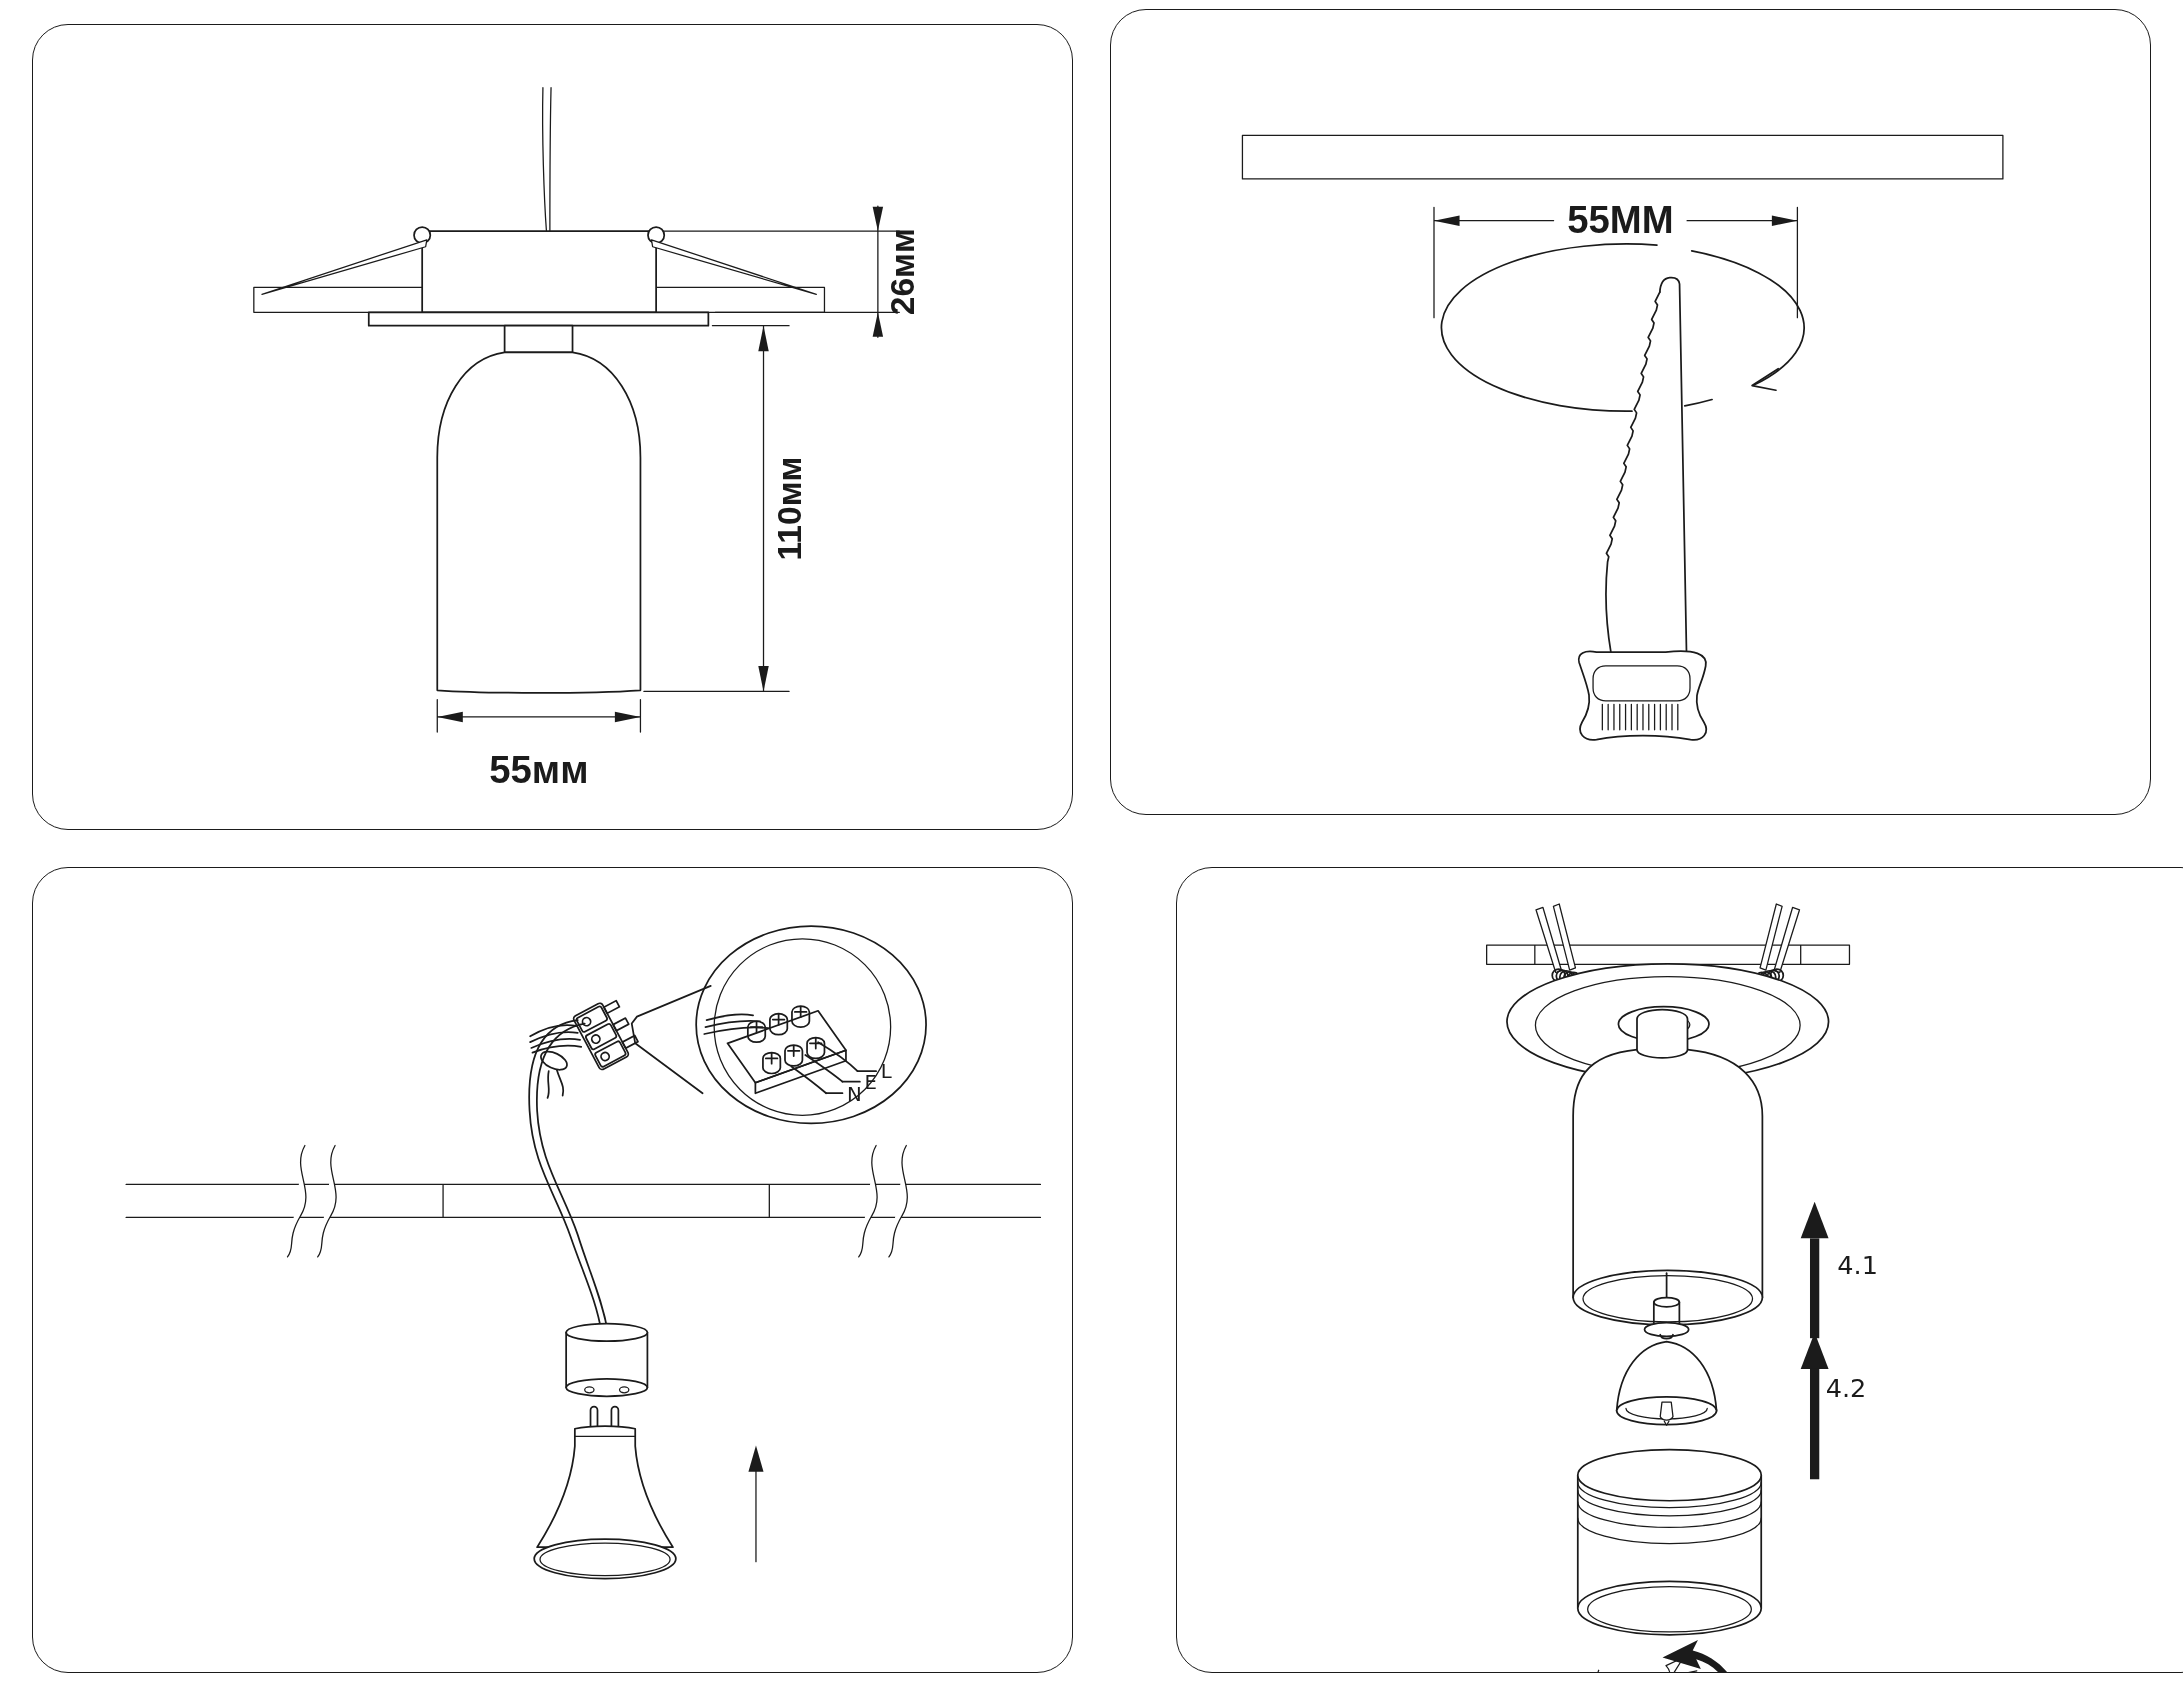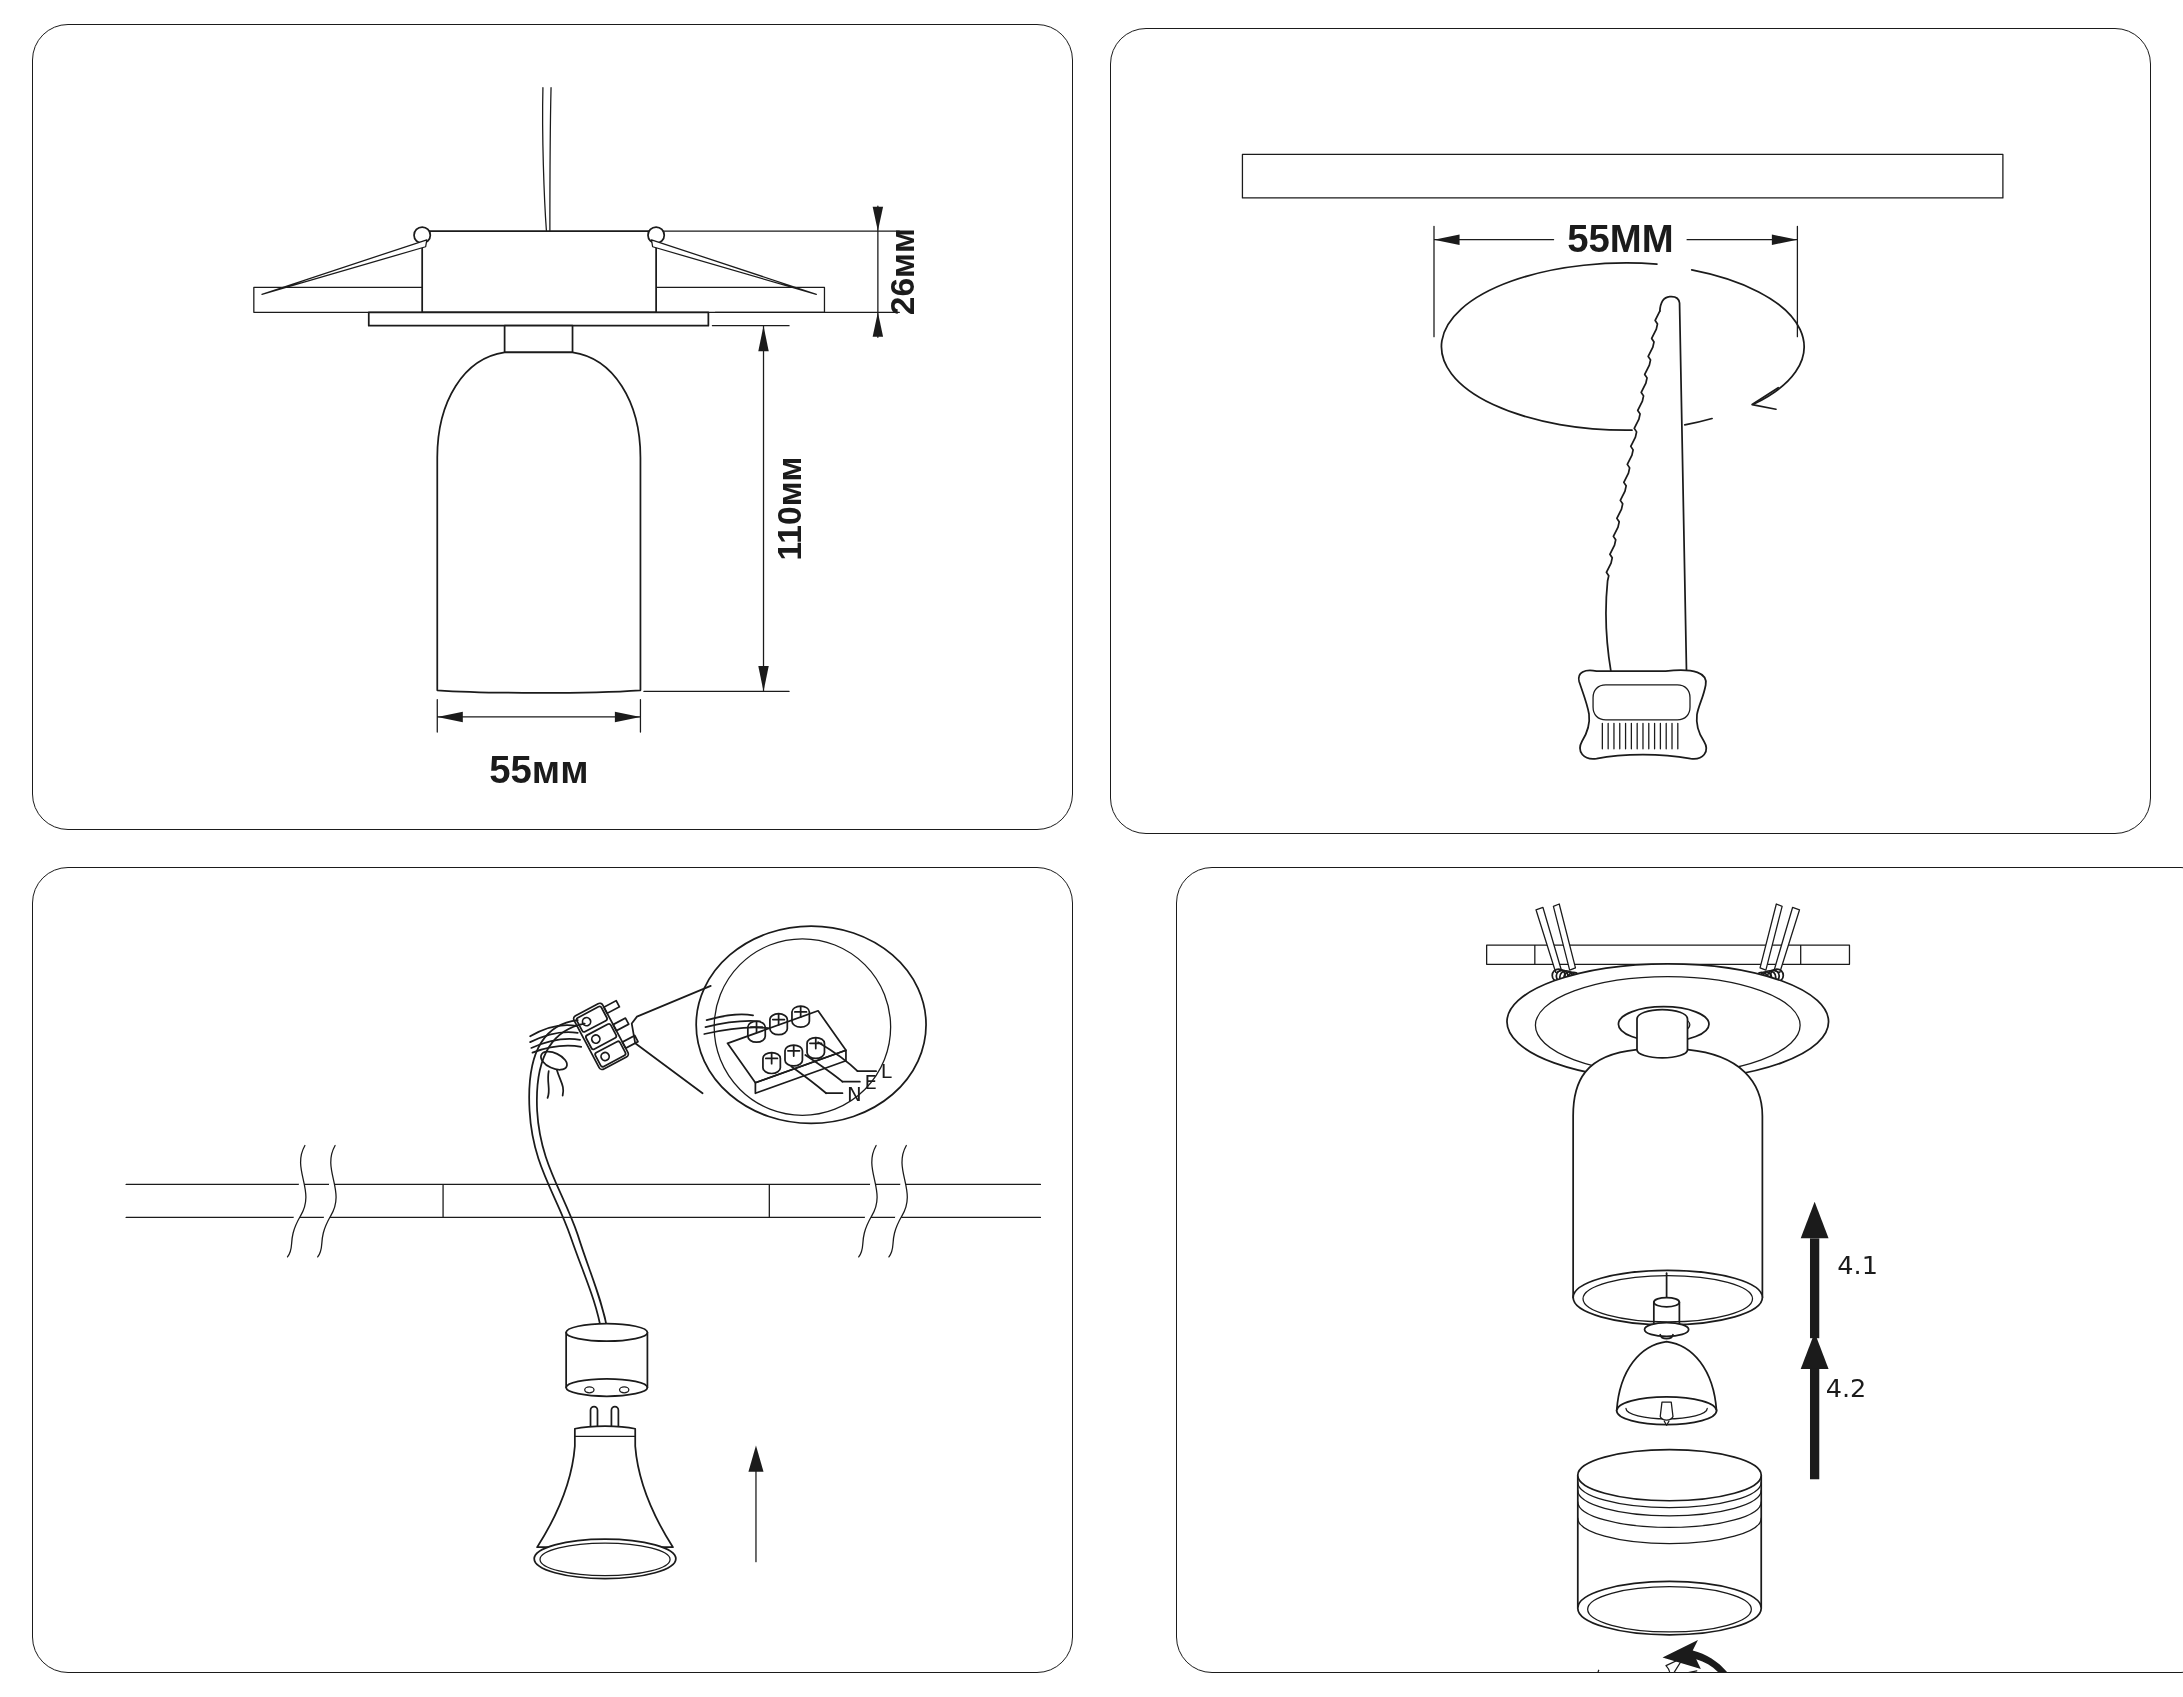--- a/index.html
+++ b/index.html
@@ -1,20 +1,20 @@
 <!DOCTYPE html>
 <html style="font-size:9.3px"><head>
 <meta charset="utf-8">
 <style>
   html,body{margin:0;padding:0;background:#ffffff;}
   .sheet{position:relative;width:2183px;height:1698px;background:#ffffff;overflow:hidden;}
   .panel{position:absolute;width:1041px;height:806px;border:1.7px solid #1b1b1b;
          border-radius:36px;background:#ffffff;box-sizing:border-box;}
   #panel-dimensions{left:32px;top:24.4px}
-  #panel-cutout{left:1110px;top:28px}
+  #panel-cutout{left:1110px;top:9px}
   #panel-wiring{left:32px;top:867px}
   #panel-assembly{left:1176px;top:867px}
   svg{width:100%;height:100%;display:block}
   svg path,svg ellipse,svg circle,svg rect,svg line,svg polyline{
       stroke:#1b1b1b;fill:none;stroke-width:3;stroke-linecap:round;stroke-linejoin:round}
   .thin{stroke-width:2.2}
   .fillw{fill:#ffffff}
   .solid{fill:#1b1b1b;stroke:none}
   .hr{stroke:none}
   text{stroke:none}

